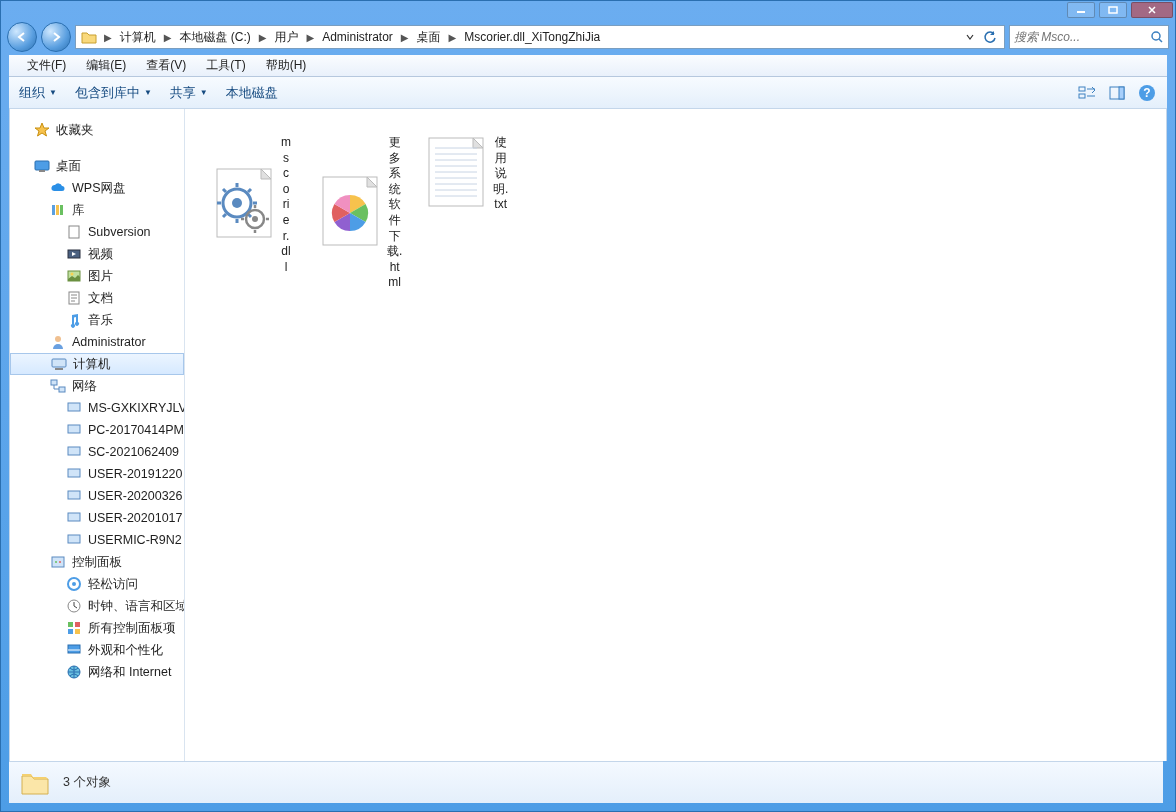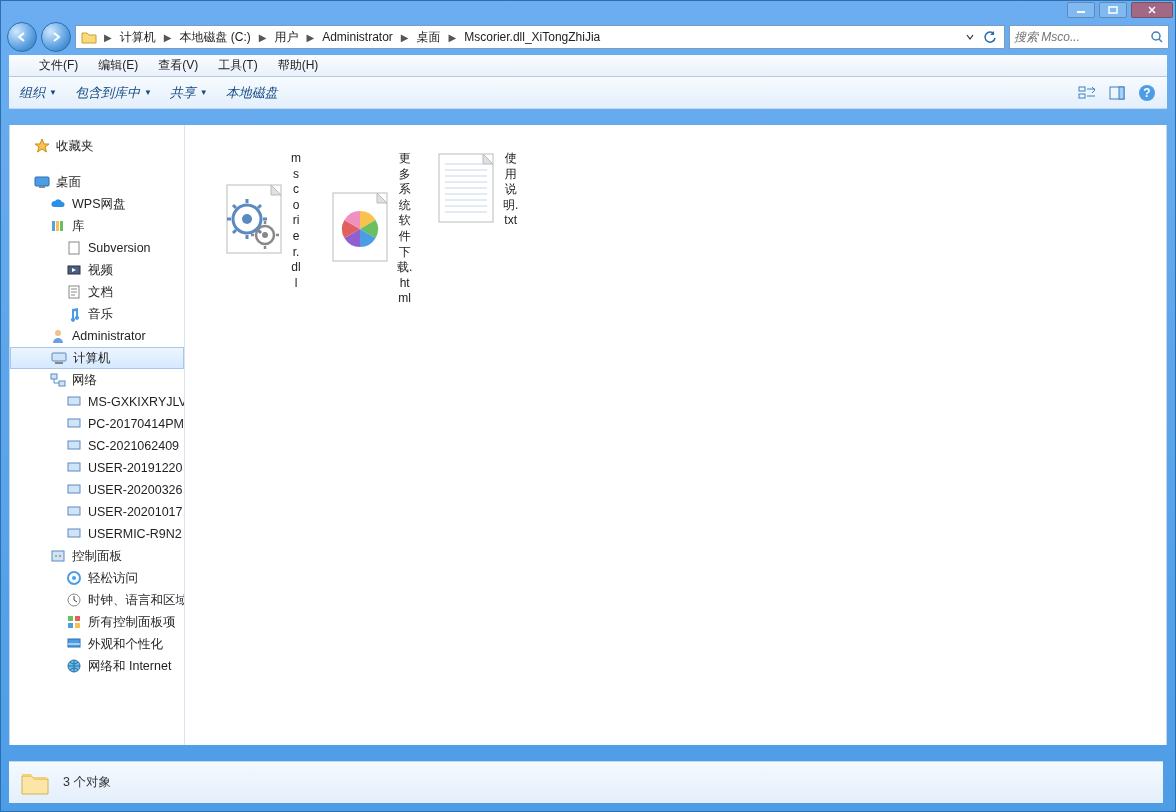--- a/index.html
+++ b/index.html
@@ -12,28 +12,28 @@
 .navbar { height: 36px; display: flex; align-items: center; padding: 0 6px; gap: 4px; }
 .navbtn { width: 30px; height: 30px; border-radius: 50%; background: radial-gradient(circle at 30% 30%, #cfe8ff, #5a9fe0 60%, #2a6fb0); border: 1px solid #2a6fb0; display: flex; align-items: center; justify-content: center; cursor: pointer; color: #fff; }
 .addr-wrap { flex: 1; background: #fff; border: 1px solid #7a9ec0; height: 24px; display: flex; align-items: center; padding: 0 2px; }
 .addr-folder { width: 18px; height: 18px; margin: 0 2px; }
 .crumb { display: flex; align-items: center; font-size: 12px; color: #222; cursor: pointer; padding: 0 4px; height: 100%; }
 .crumb-sep { color: #555; margin: 0 4px; font-size: 10px; }
 .addr-actions { display: flex; align-items: center; padding-right: 2px; }
 .addr-action { width: 20px; height: 20px; display: flex; align-items: center; justify-content: center; cursor: pointer; color: #3c80c0; }
 .search-wrap { width: 160px; background: #fff; border: 1px solid #7a9ec0; height: 24px; display: flex; align-items: center; padding: 0 4px; }
 .search-wrap input { border: none; outline: none; font-size: 12px; font-style: italic; color: #404040; width: 100%; }
-.menubar { background: linear-gradient(to bottom, #fafcff, #e9f1fb); border-bottom: 1px solid #b6c8de; height: 22px; display: flex; align-items: center; padding: 0 20px; margin: 0 8px; }
+.menubar { background: linear-gradient(to bottom, #fafcff, #e9f1fb); border-bottom: 1px solid #b6c8de; height: 22px; display: flex; align-items: center; padding: 0 8px; margin: 0 8px; }
 .menuitem { font-size: 12px; color: #222; padding: 2px 10px; cursor: pointer; }
 .toolbar { background: linear-gradient(to bottom, #f7fbff, #e4effb); border-bottom: 1px solid #c4d6ea; height: 32px; display: flex; align-items: center; padding: 0 10px; margin: 0 8px; gap: 18px; }
-.toolitem { font-size: 13px; color: #154a80; cursor: pointer; display: flex; align-items: center; gap: 4px; font-style: italic; }
+.toolitem { font-size: 13px; color: #154a80; cursor: pointer; display: flex; align-items: center; gap: 4px; }
 .toolitem .caret { font-size: 8px; color: #154a80; }
 .tool-right { margin-left: auto; display: flex; align-items: center; gap: 10px; }
 .tool-icon { width: 20px; height: 20px; display: flex; align-items: center; justify-content: center; color: #3c80c0; cursor: pointer; }
-.body-wrap { flex: 1; display: flex; margin: 16px 8px; background: #fff; border-left: 1px solid #c4d6ea; border-right: 1px solid #c4d6ea; overflow: hidden; gap: 10px; }
+.body-wrap { flex: 1; display: flex; margin: 0 8px; background: #fff; border-left: 1px solid #c4d6ea; border-right: 1px solid #c4d6ea; overflow: hidden; }
 .sidebar { width: 175px; border-right: 1px solid #d9e4f0; background: #fff; overflow-y: auto; padding-top: 10px; }
 .side-item { display: flex; align-items: center; font-size: 12.5px; color: #1f1f1f; padding: 2px 0 2px 8px; cursor: pointer; white-space: nowrap; overflow: hidden; height: 22px; }
 .side-item.selected { background: linear-gradient(to bottom, #ecf5ff, #d6e9ff); border: 1px solid #a7c7eb; }
 .side-icon { width: 16px; height: 16px; margin-right: 6px; display: inline-flex; align-items: center; justify-content: center; flex-shrink: 0; }
 .side-spacer { height: 14px; }
 .indent1 { padding-left: 24px; }
 .indent2 { padding-left: 40px; }
 .indent3 { padding-left: 56px; }
 .content { flex: 1; background: #fff; padding: 18px; display: flex; align-items: flex-start; gap: 14px; }
 .file-item { width: 92px; display: flex; flex-direction: row; align-items: center; cursor: pointer; padding: 4px; }
@@ -222,20 +222,30 @@
             <svg width="16" height="16">
               <rect x="2" y="4" width="12" height="8" fill="#4a6080" stroke="#2a3040"></rect>
               <path d="M6 6 L10 8 L6 10 Z" fill="#fff"></path>
             </svg>
           </span>
           <span>视频</span>
         </div>
       <div class="side-item indent3">
           <span class="side-icon">
             <svg width="16" height="16">
+              <rect x="2" y="3" width="12" height="10" fill="#c0e0a0" stroke="#6a9040"></rect>
+              <circle cx="6" cy="6" r="1.5" fill="#f7d050"></circle>
+              <path d="M2 11 L6 8 L9 10 L12 7 L14 9 L14 13 L2 13 Z" fill="#6a9040"></path>
+            </svg>
+          </span>
+          <span>图片</span>
+        </div>
+      <div class="side-item indent3">
+          <span class="side-icon">
+            <svg width="16" height="16">
               <rect x="3" y="2" width="10" height="12" fill="#fff" stroke="#888"></rect>
               <path d="M5 5 h6 M5 8 h6 M5 11 h4" stroke="#888"></path>
             </svg>
           </span>
           <span>文档</span>
         </div>
       <div class="side-item indent3">
           <span class="side-icon">
             <svg width="16" height="16">
               <path d="M6 3 L12 2 L12 10 A2 2 0 1 1 10 10 L10 5 L8 5.5 L8 12 A2 2 0 1 1 6 12 Z" fill="#4d9de6"></path>

